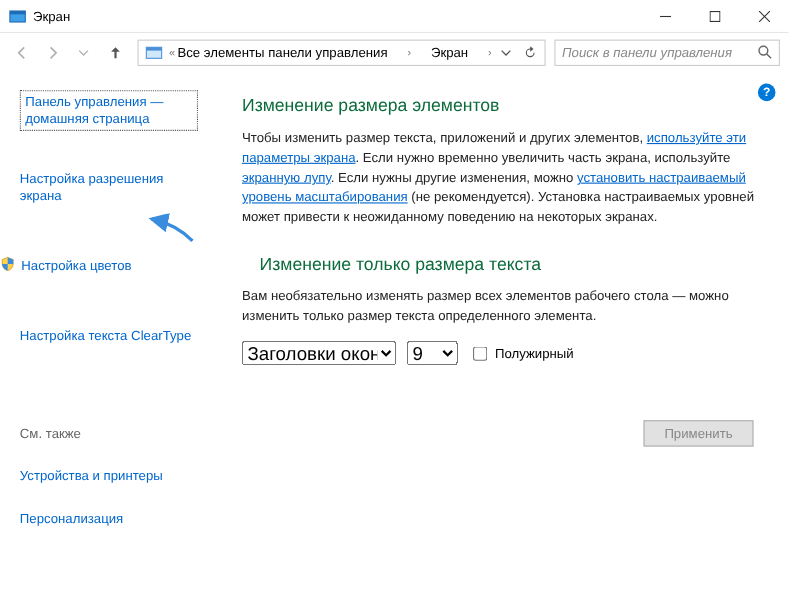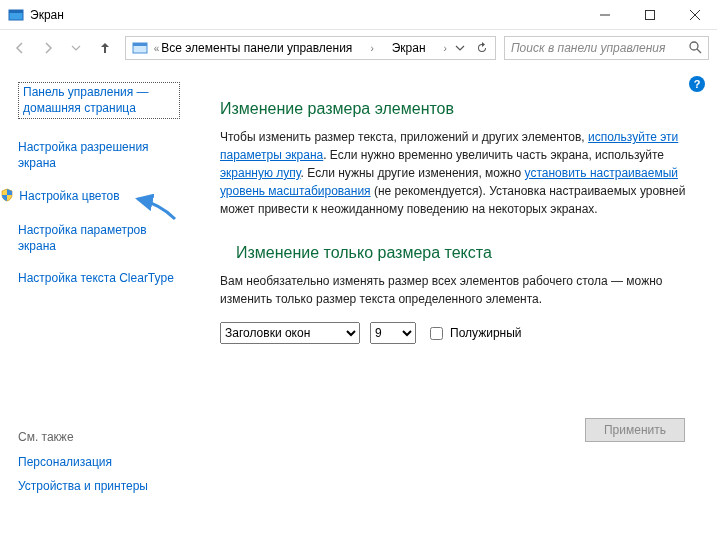--- a/index.html
+++ b/index.html
@@ -114,21 +114,21 @@
     padding: 2px 4px;
     color: #0066cc;
     font-size: 12px;
     line-height: 1.3;
     margin-bottom: 12px;
     display: inline-block;
   }
   .sb-link {
     color: #0066cc;
     font-size: 12px;
-    margin: 8px 0;
+    margin: 23px 0;
     cursor: pointer;
     line-height: 1.35;
     position: relative;
   }
   .sb-link.with-icon { padding-left: 0; }
   .shield {
     display: inline-block;
     vertical-align: middle;
     margin-left: -18px;
     margin-right: 2px;
@@ -143,21 +143,21 @@
     margin-bottom: 10px;
   }
   .main {
     flex: 1;
     padding: 18px 30px 10px 30px;
   }
   h1 {
     color: #0b6b3a;
     font-weight: normal;
     font-size: 16px;
-    margin: 16px 0 10px 0;
+    margin: 4px 0 10px 0;
   }
   h2 {
     color: #0b6b3a;
     font-weight: normal;
     font-size: 16px;
     margin: 26px 0 10px 16px;
   }
   .para {
     font-size: 12px;
     line-height: 1.5;
@@ -169,21 +169,21 @@
     text-decoration: underline;
     cursor: pointer;
   }
   .controls-row {
     display: flex;
     align-items: center;
     gap: 10px;
     margin-top: 14px;
   }
   select.wsel {
-    font-size: 12px;
+    font-size: 17px;
     font-family: inherit;
     height: 22px;
   }
   .sel-uiitem { width: 140px; }
   .sel-size { width: 46px; }
   .chk-row {
     display: flex; align-items: center; gap: 4px;
     font-size: 12px;
   }
   .apply-row {
@@ -192,21 +192,20 @@
     margin-top: 50px;
     padding-right: 2px;
   }
   button.apply {
     font-family: inherit;
     font-size: 12px;
     padding: 4px 18px;
     background: #e1e1e1;
     border: 1px solid #adadad;
     color: #888;
-    margin-top: 24px;
   }
   .pointer-arrow {
     position: absolute;
     top: 128px;
     left: 130px;
     pointer-events: none;
   }
 </style>
 </head>
 <body>
@@ -305,36 +304,35 @@
     <div class="sb-link with-icon">
       <span class="shield">
         <svg width="14" height="14" viewBox="0 0 14 14">
           <path d="M7 1 L12 3 L12 7 C12 10 9.5 12.5 7 13 C4.5 12.5 2 10 2 7 L2 3 Z" fill="#ffd24d" stroke="#c08a00" stroke-width="0.6"></path>
           <path d="M7 1 L12 3 L12 7 L7 7 Z" fill="#3a8dde"></path>
           <path d="M7 7 L7 13 C4.5 12.5 2 10 2 7 Z" fill="#3a8dde"></path>
         </svg>
       </span>
       <span>Настройка цветов</span>
     </div>
-    <div class="sb-link">Настройка параметров экрана</div>
     <div class="sb-link">Настройка текста ClearType</div>
 
     <svg class="pointer-arrow" width="50" height="30">
       <defs>
           <marker id="ah" markerWidth="6" markerHeight="6" refX="5" refY="3" orient="auto">
             <path d="M0 0 L6 3 L0 6 Z" fill="#3a8dde"></path>
           </marker>
         </defs>
       <path d="M45 25 Q30 10 8 5" fill="none" stroke="#3a8dde" stroke-width="3" marker-end="url(#ah)"></path>
     </svg>
 
     <div class="sb-footer">
       <div class="sb-footer-head">См. также</div>
+      <div class="sb-link">Устройства и принтеры</div>
       <div class="sb-link">Персонализация</div>
-      <div class="sb-link">Устройства и принтеры</div>
     </div>
   </div>
 
   <div class="main">
     <h1>Изменение размера элементов</h1>
     <p class="para">
       <span>Чтобы изменить размер текста, приложений и других элементов, </span><a>используйте эти параметры экрана</a><span>. Если нужно временно увеличить часть экрана, используйте </span><a>экранную лупу</a><span>. Если нужны другие изменения, можно </span><a>установить настраиваемый уровень масштабирования</a><span> (не рекомендуется). Установка настраиваемых уровней может привести к неожиданному поведению на некоторых экранах.</span>
     </p>
 
     <h2>Изменение только размера текста</h2>

